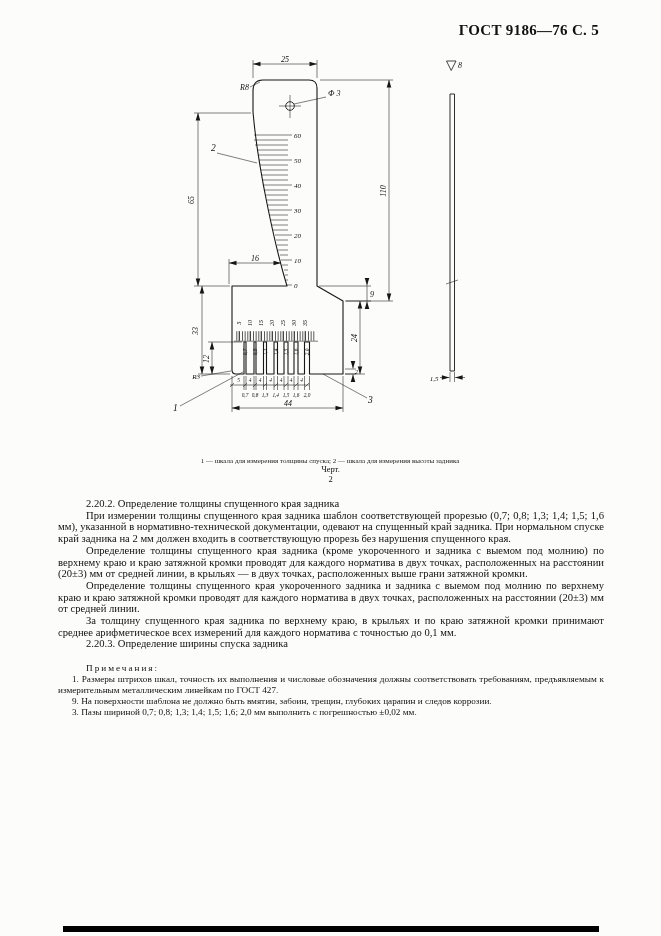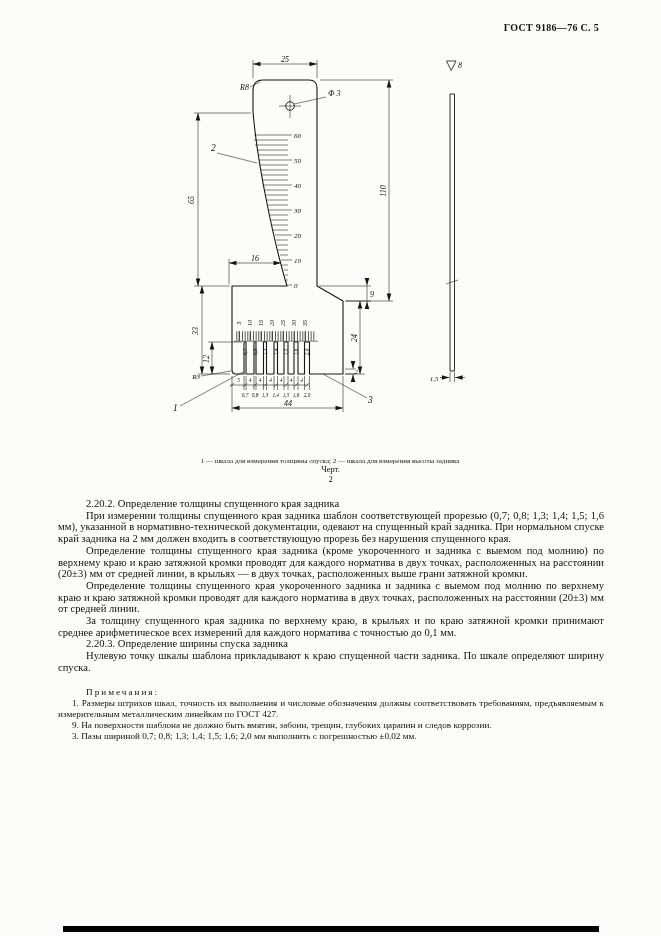--- a/index.html
+++ b/index.html
@@ -1,18 +1,18 @@
 <!DOCTYPE html>
 <html><head>
 <meta charset="utf-8">
 <style>
   html,body{margin:0;padding:0}
   body{width:661px;height:936px;background:#fcfcfa;position:relative;
        font-family:"Liberation Serif",serif;color:#111;overflow:hidden}
-  .hdr{position:absolute;top:22px;right:62px;font-weight:700;font-size:10px;letter-spacing:.3px}
+  .hdr{position:absolute;top:22px;right:62px;font-weight:700;font-size:15px;letter-spacing:.3px}
   svg.draw{position:absolute;top:0;left:0}
   svg text{font-family:"Liberation Serif",serif;font-style:italic;fill:#111}
   .t9{font-size:9.5px}.t8{font-size:8px}.t7{font-size:7px}.t6{font-size:6px}.t5{font-size:5.3px}
   .ol{fill:none;stroke:#161616;stroke-width:1.1;stroke-linejoin:round}
   .thin{fill:none;stroke:#161616;stroke-width:.55}
   .dim{fill:none;stroke:#161616;stroke-width:.55}
   .cap{position:absolute;top:457px;left:90px;width:480px;text-align:center;
        font-size:7px;line-height:9.5px;color:#1a1a1a}
   .figlbl{position:absolute;top:464px;left:0;width:661px;text-align:center;
           font-size:8.5px;line-height:10px}
@@ -222,21 +222,20 @@
   <div>2</div>
 </div>
 
 <div class="bodytxt">
   <p class="sect">2.20.2. Определение толщины спущенного края задника</p>
   <p>При измерении толщины спущенного края задника шаблон соответствующей прорезью (0,7; 0,8; 1,3; 1,4; 1,5; 1,6 мм), указанной в нормативно-технической документации, одевают на спущенный край задника. При нормальном спуске край задника на 2 мм должен входить в соответствующую прорезь без нарушения спущенного края.</p>
   <p>Определение толщины спущенного края задника (кроме укороченного и задника с выемом под молнию) по верхнему краю и краю затяжной кромки проводят для каждого норматива в двух точках, расположенных на расстоянии (20±3) мм от средней линии, в крыльях — в двух точках, расположенных выше грани затяжной кромки.</p>
   <p>Определение толщины спущенного края укороченного задника и задника с выемом под молнию по верхнему краю и краю затяжной кромки проводят для каждого норматива в двух точках, расположенных на расстоянии (20±3) мм от средней линии.</p>
   <p>За толщину спущенного края задника по верхнему краю, в крыльях и по краю затяжной кромки принимают среднее арифметическое всех измерений для каждого норматива с точностью до 0,1 мм.</p>
   <p class="sect">2.20.3. Определение ширины спуска задника</p>
-  <p>Нулевую точку шкалы шаблона прикладывают к краю спущенной части задника. По шкале определяют ширину спуска.</p>
 
   <div class="notes">
     <p class="nt">Примечания:</p>
     <p>1. Размеры штрихов шкал, точность их выполнения и числовые обозначения должны соответствовать требованиям, предъявляемым к измерительным металлическим линейкам по ГОСТ 427.</p>
     <p>9. На поверхности шаблона не должно быть вмятин, забоин, трещин, глубоких царапин и следов коррозии.</p>
     <p>3. Пазы шириной 0,7; 0,8; 1,3; 1,4; 1,5; 1,6; 2,0 мм выполнить с погрешностью ±0,02 мм.</p>
   </div>
 </div>
 
 <div class="footbar"></div>

